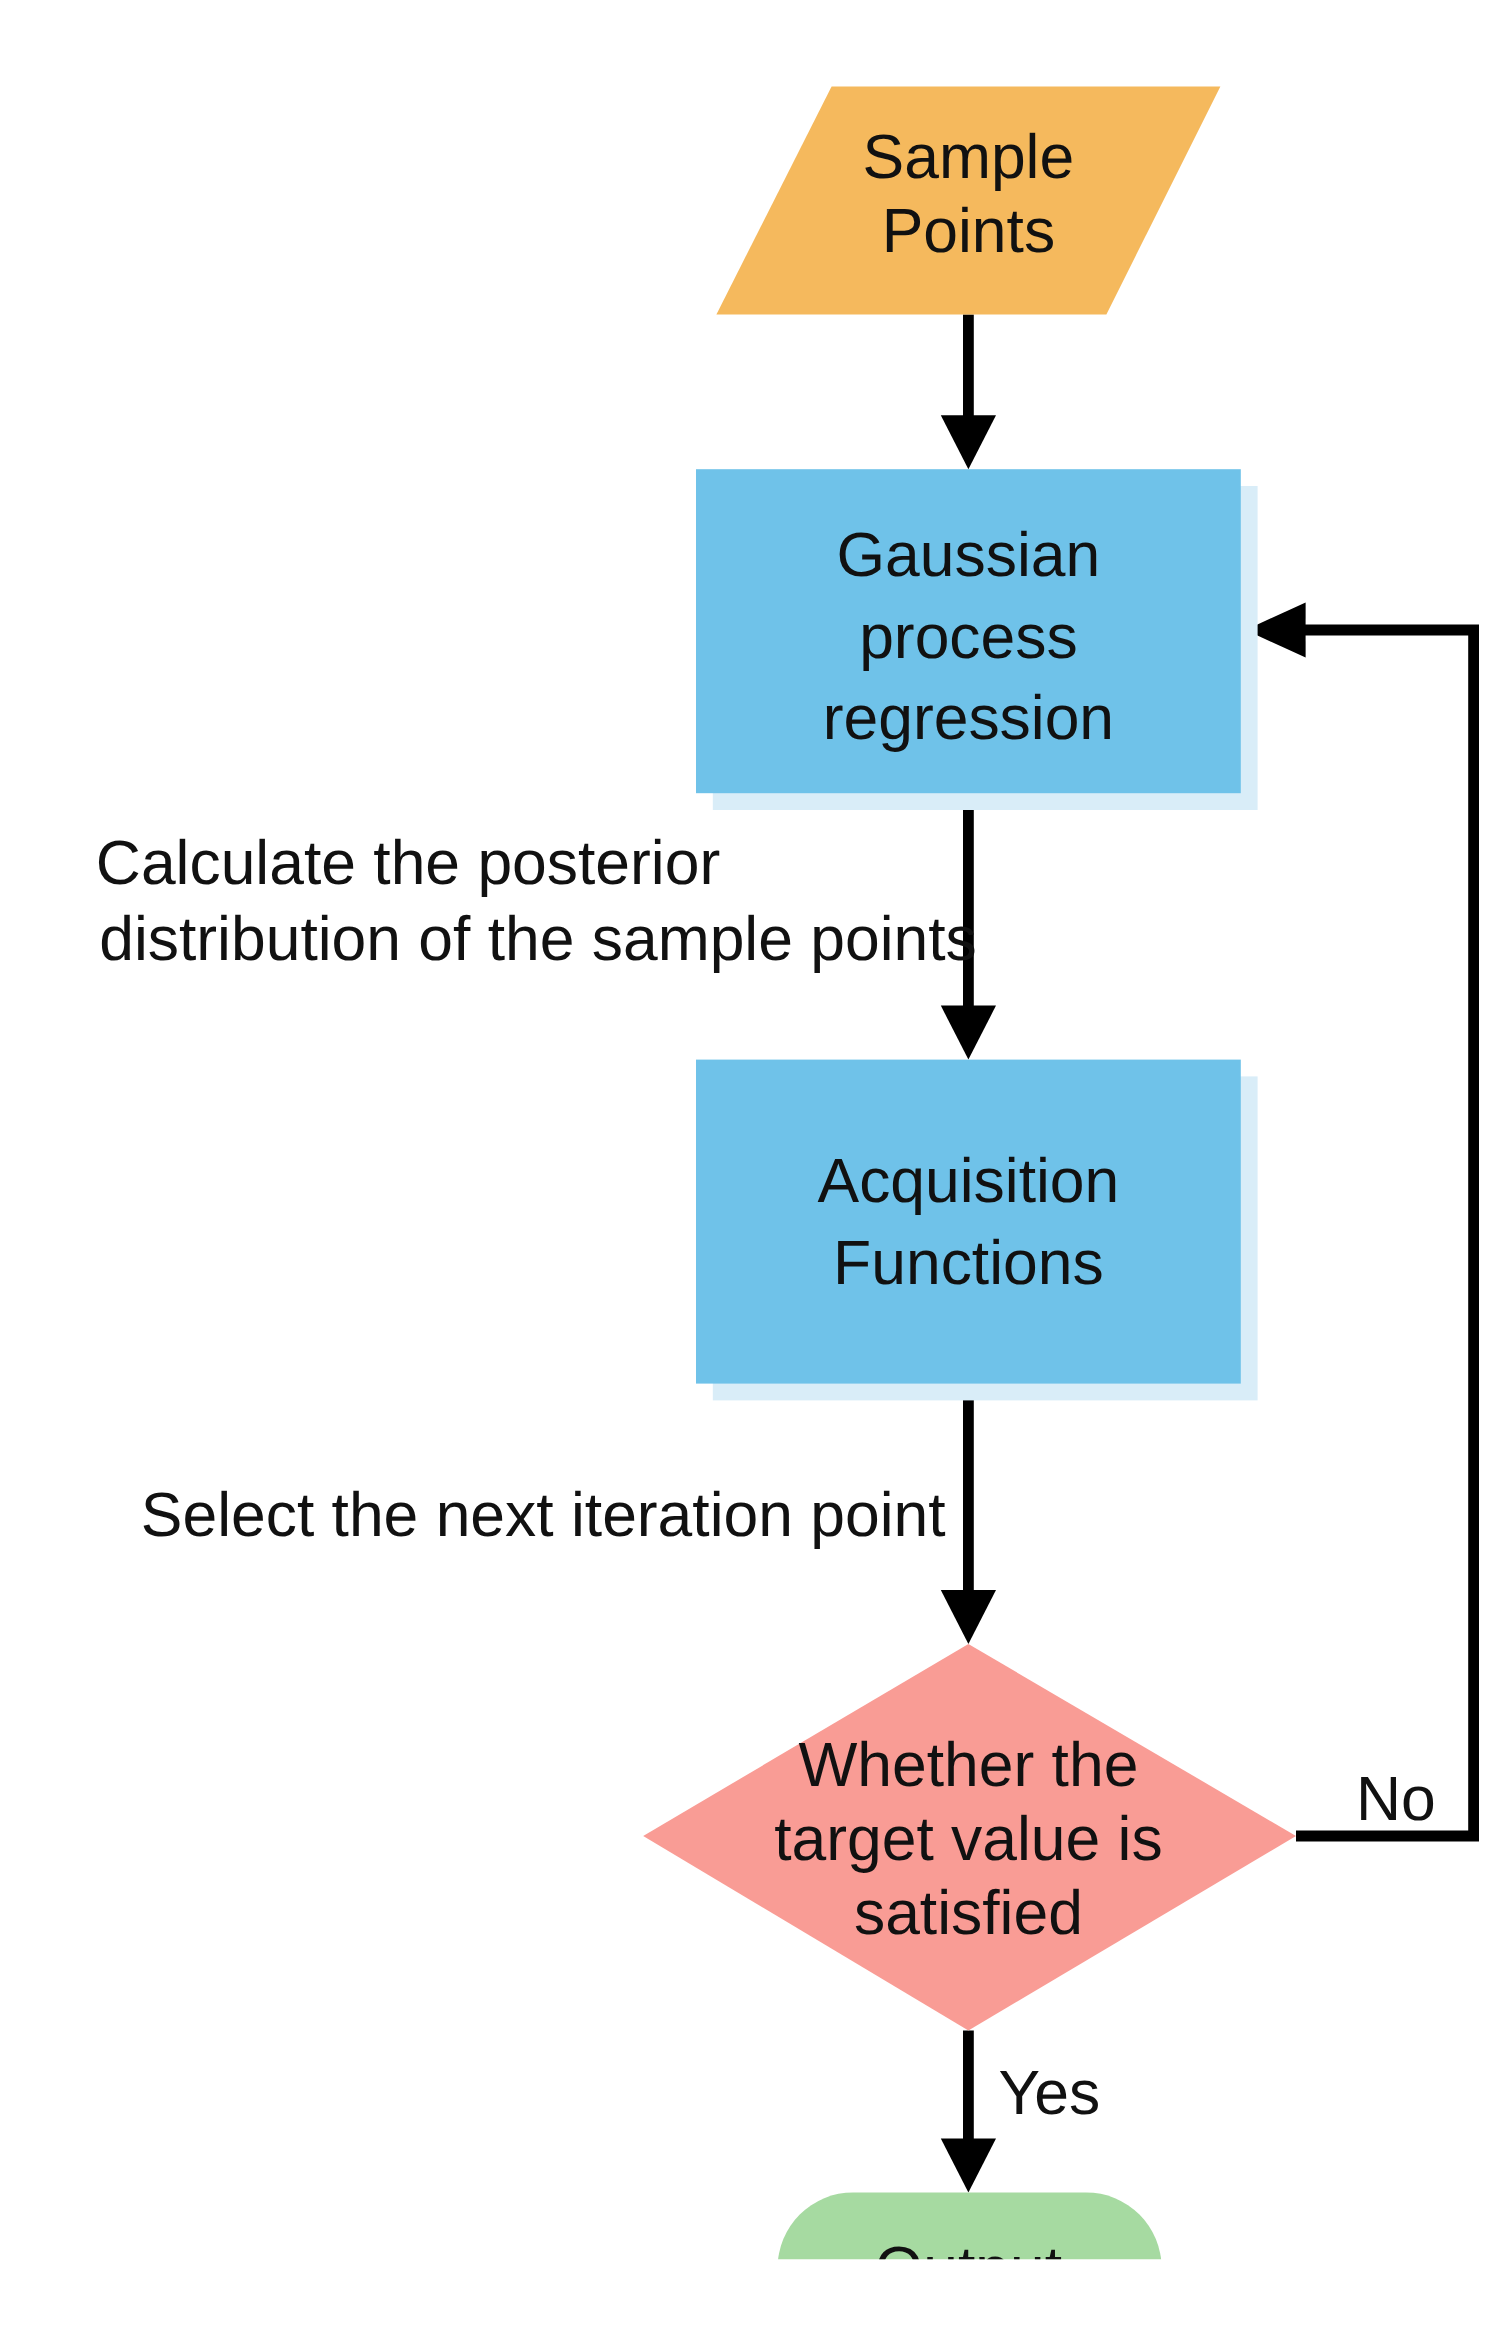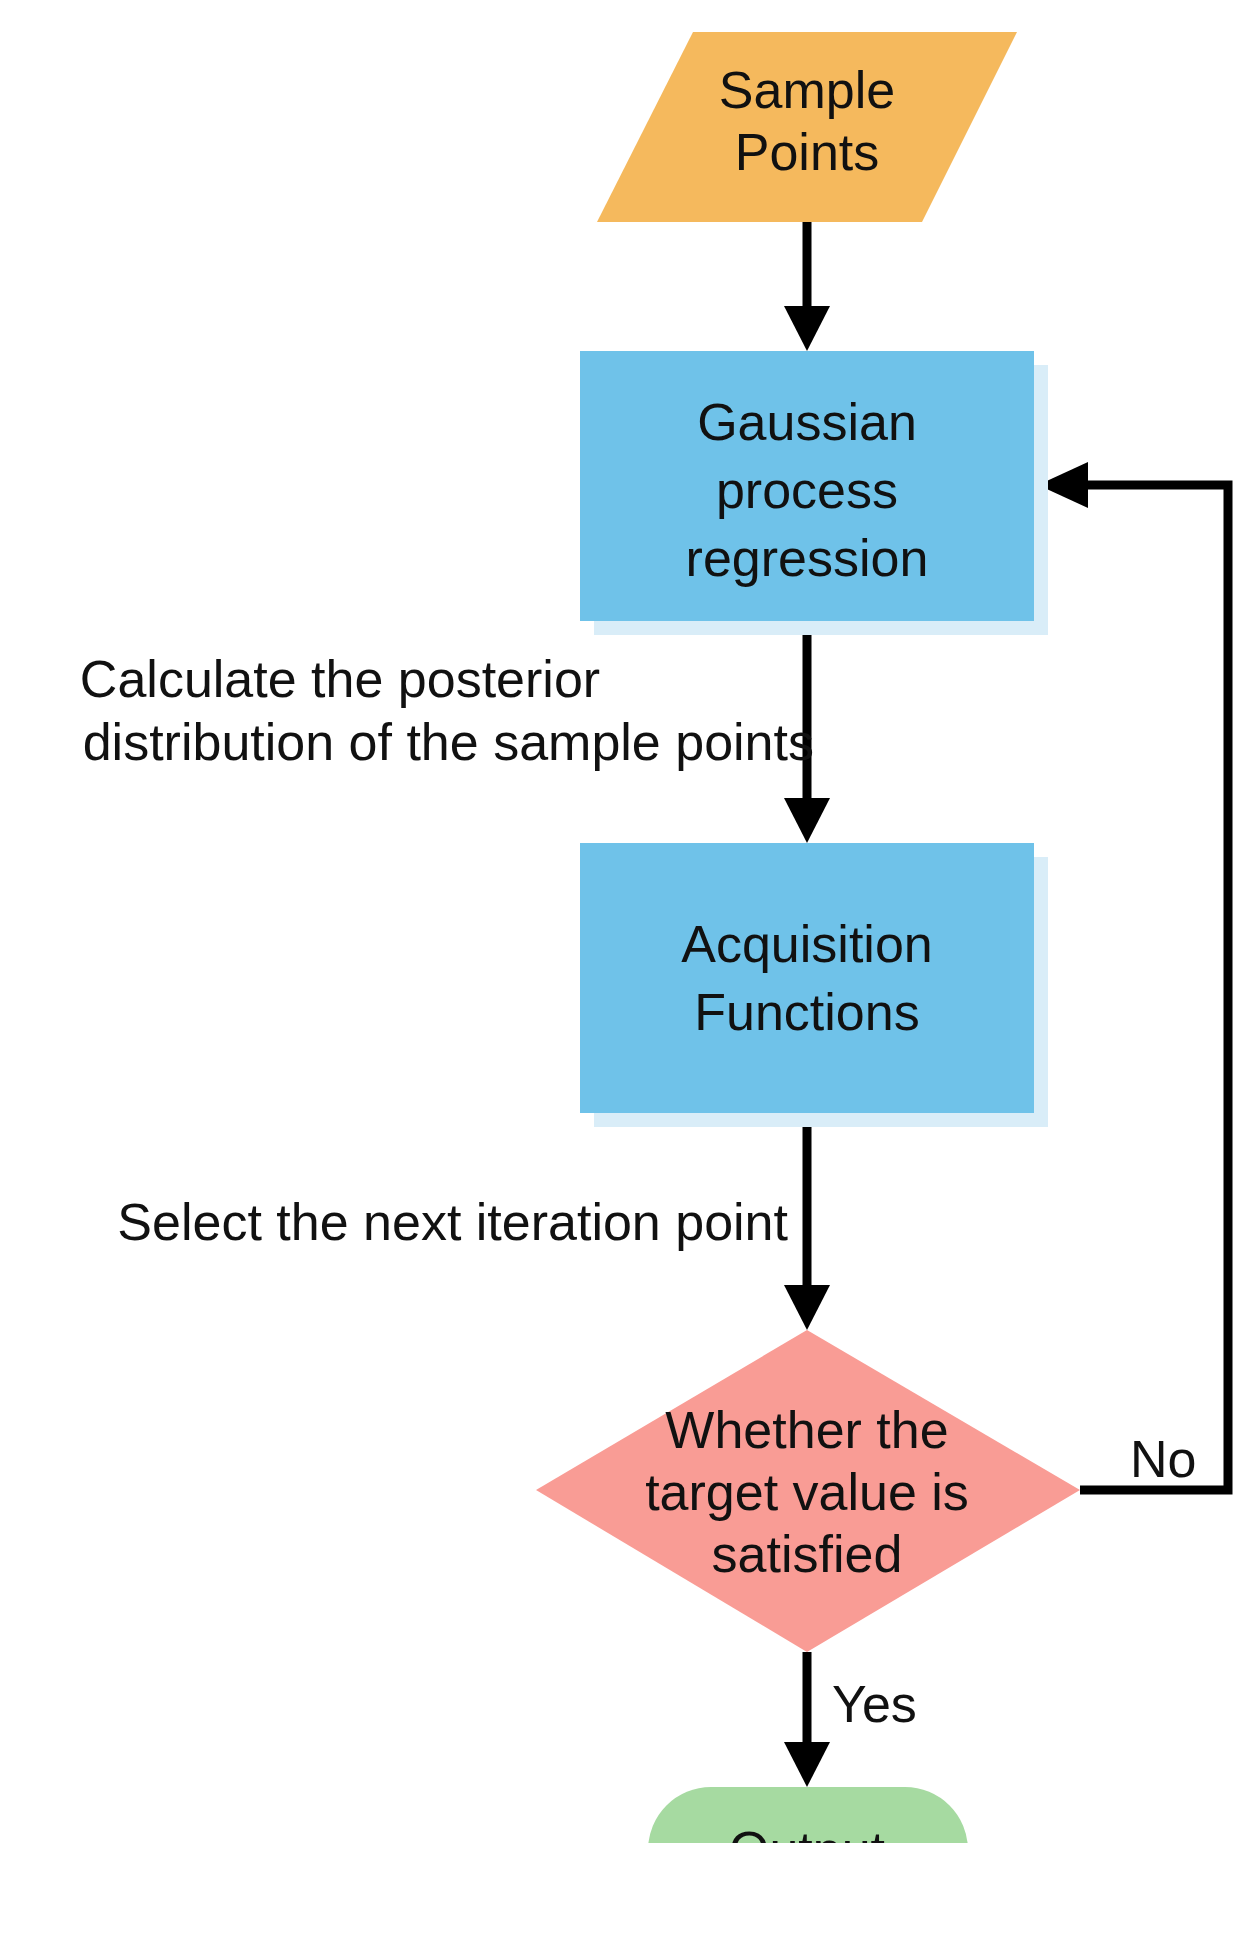--- a/index.html
+++ b/index.html
@@ -6,20 +6,21 @@
     margin: 0;
     padding: 0;
     background: #ffffff;
   }
   .stage {
     position: relative;
     width: 1252px;
     height: 1843px;
     background: #ffffff;
     overflow: hidden;
+    margin-top: 40px;
   }
   svg {
     display: block;
   }
   text {
     font-family: "Liberation Sans", "DejaVu Sans", sans-serif;
     fill: #111111;
   }
   .node-label { font-size: 52px; }
   .caption    { font-size: 52px; }

